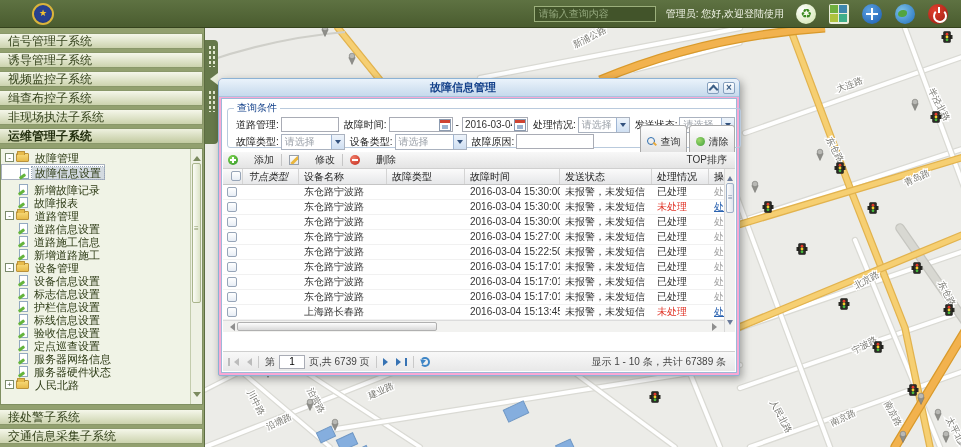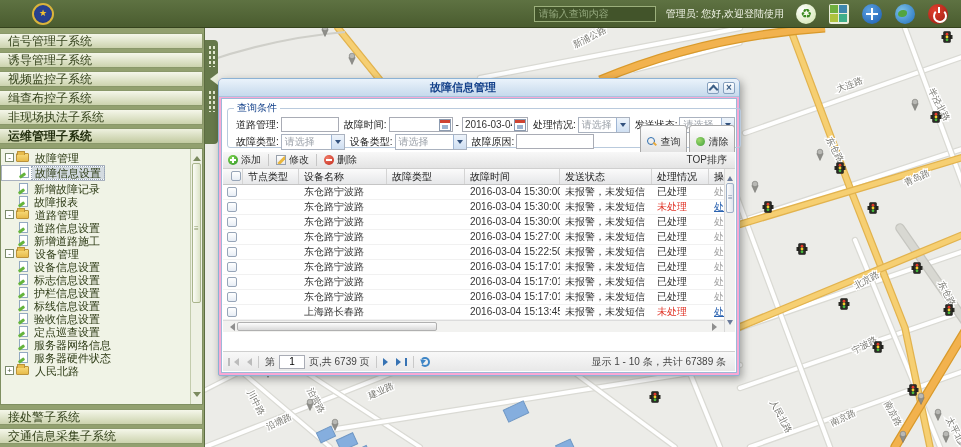--- a/index.html
+++ b/index.html
@@ -100,40 +100,40 @@
     border-radius:3px; padding-top:1px; }
   .qf legend { font-size:10px; color:#15428b; margin-left:6px; padding:0 3px; }
   .qrow { display:flex; align-items:center; height:17px; padding:0 5px; gap:2px; }
   .qrow label { font-size:10px; color:#222; white-space:nowrap; margin-left:3px; }
   .txt { height:15px; border:1px solid #a9acb5; font-size:10px; padding:0 2px; outline:none; color:#333; }
   .dfield { display:inline-flex; align-items:center; height:15px; border:1px solid #a9acb5; background:#fff; }
   .dfield .txt { border:none; height:13px; }
   .cal { width:12px; height:12px; background:#fff; border:1px solid #8c9bb0; position:relative; flex:none; margin-right:1px; cursor:pointer; }
   .cal::before { content:""; position:absolute; left:0; top:0; right:0; height:3px; background:#cf4433; }
   .cal::after { content:""; position:absolute; left:2px; top:5px; width:6px; height:4px; background:#9db4d0; }
-  .sel { display:inline-flex; align-items:center; height:16px; background:#fff; border:1px solid #aab2bf; cursor:pointer; }
+  .sel { display:inline-flex; align-items:flex-end; height:16px; background:#fff; border:1px solid #aab2bf; cursor:pointer; }
   .sel .ph { flex:1; padding:0 3px; color:#9aa0a8; font-size:10px; white-space:nowrap; overflow:hidden; }
   .sarw { width:13px; height:100%; background:linear-gradient(#eef4fb,#cfdff2); border-left:1px solid #9fb6d4;
     display:flex; align-items:center; justify-content:center; flex:none; }
   .sarw::after { content:""; border:3px solid transparent; border-top:4px solid #33527e; margin-top:4px; }
   .dash { color:#333; margin:0 1px; }
   .btn { display:inline-flex; align-items:center; gap:3px; height:17px; padding:16px 6px; font-size:10px;
     color:#333; background:linear-gradient(#fefefe,#dcdcdc); border:1px solid #a8a8a8; border-radius:3px; cursor:pointer; white-space:nowrap;font-family:Liberation Mono, monospace; }
   .ico-search { width:10px; height:10px; position:relative; }
   .ico-search::before { content:""; position:absolute; left:0; top:0; width:6px; height:6px;
     border:1.5px solid #2f6fb0; border-radius:50%; }
   .ico-search::after { content:""; position:absolute; left:6px; top:6px; width:4px; height:1.6px;
     background:#e8a93c; transform:rotate(45deg); }
   .ico-clear { width:9px; height:9px; border-radius:50%;
     background:radial-gradient(circle at 35% 35%,#9fd96c,#3f9e3a); }
 
   .tbar { position:absolute; left:1px; right:1px; top:53px; height:17px;
     background:linear-gradient(#f8f8f8,#e4e4e4); border-bottom:1px solid #cfcfcf;
     display:flex; align-items:center; font-size:10px; }
-  .tbtn { display:inline-flex; align-items:center; gap:3px; padding:0 5px; color:#333; cursor:pointer; }
+  .tbtn { display:inline-flex; align-items:center; gap:16px; padding:0 5px; color:#333; cursor:pointer; }
   .tsep { width:1px; height:12px; background:#c6c6c6; margin:0 2px; }
   .tright { margin-left:auto; margin-right:8px; color:#333; cursor:pointer; }
   .ico-add { width:10px; height:10px; border-radius:50%; background:radial-gradient(circle at 35% 30%,#7fd34f,#2e9427); position:relative; }
   .ico-add::before { content:""; position:absolute; left:4px; top:2px; width:2px; height:6px; background:#fff; }
   .ico-add::after  { content:""; position:absolute; left:2px; top:4px; width:6px; height:2px; background:#fff; }
   .ico-edit { width:10px; height:10px; background:linear-gradient(#fff,#e8e8e8); border:1px solid #98a0ab; position:relative; overflow:hidden; }
   .ico-edit::after { content:""; position:absolute; left:0px; top:3px; width:10px; height:3px;
     background:#e9b63e; transform:rotate(-45deg); }
   .ico-del { width:10px; height:10px; border-radius:50%; background:radial-gradient(circle at 35% 30%,#f07a66,#c22a1c); position:relative; }
   .ico-del::after { content:""; position:absolute; left:2px; top:4px; width:6px; height:2px; background:#fff; }
@@ -228,20 +228,23 @@
           </div><div class="trow">
             <span class="leafic"></span>
             <span class="tlabel">故障报表</span>
           </div><div class="trow">
             <span class="tg">-</span>
             <span class="fold"></span>
             <span class="tlabel">道路管理</span>
           </div><div class="trow">
             <span class="leafic"></span>
             <span class="tlabel">道路信息设置</span>
+          </div><div class="trow">
+            <span class="leafic"></span>
+            <span class="tlabel">道路施工信息</span>
           </div><div class="trow">
             <span class="leafic"></span>
             <span class="tlabel">新增道路施工</span>
           </div><div class="trow">
             <span class="tg">-</span>
             <span class="fold"></span>
             <span class="tlabel">设备管理</span>
           </div><div class="trow">
             <span class="leafic"></span>
             <span class="tlabel">设备信息设置</span>
@@ -575,21 +578,21 @@
           <span class="tsep"></span>
           <span class="tbtn">
               <i class="ico-del"></i>
               <span>删除</span>
             </span>
           <span class="tright">TOP排序</span>
         </div>
 
         <div class="ghead" id="ghead">
             <div class="hcell" style="width: 20px;"><span class="cb" style="margin: 2px 0px 0px 3px;"></span></div>
-            <div class="hcell" style="width: 56px;">节点类型</div>
+            <div class="hcell" style="width: 56px; font-style: italic;">节点类型</div>
             <div class="hcell" style="width: 88px;">设备名称</div>
             <div class="hcell" style="width: 78px;">故障类型</div>
             <div class="hcell" style="width: 95px;">故障时间</div>
             <div class="hcell" style="width: 92px;">发送状态</div>
             <div class="hcell" style="width: 57px;">处理情况</div>
             <div class="hcell" style="width: 24px;">操作</div>
           </div>
         <div class="grows" id="grows">
             <div class="grow">
               <div class="cell" style="width: 20px; padding-left: 0px;"><span class="cb"></span></div>

